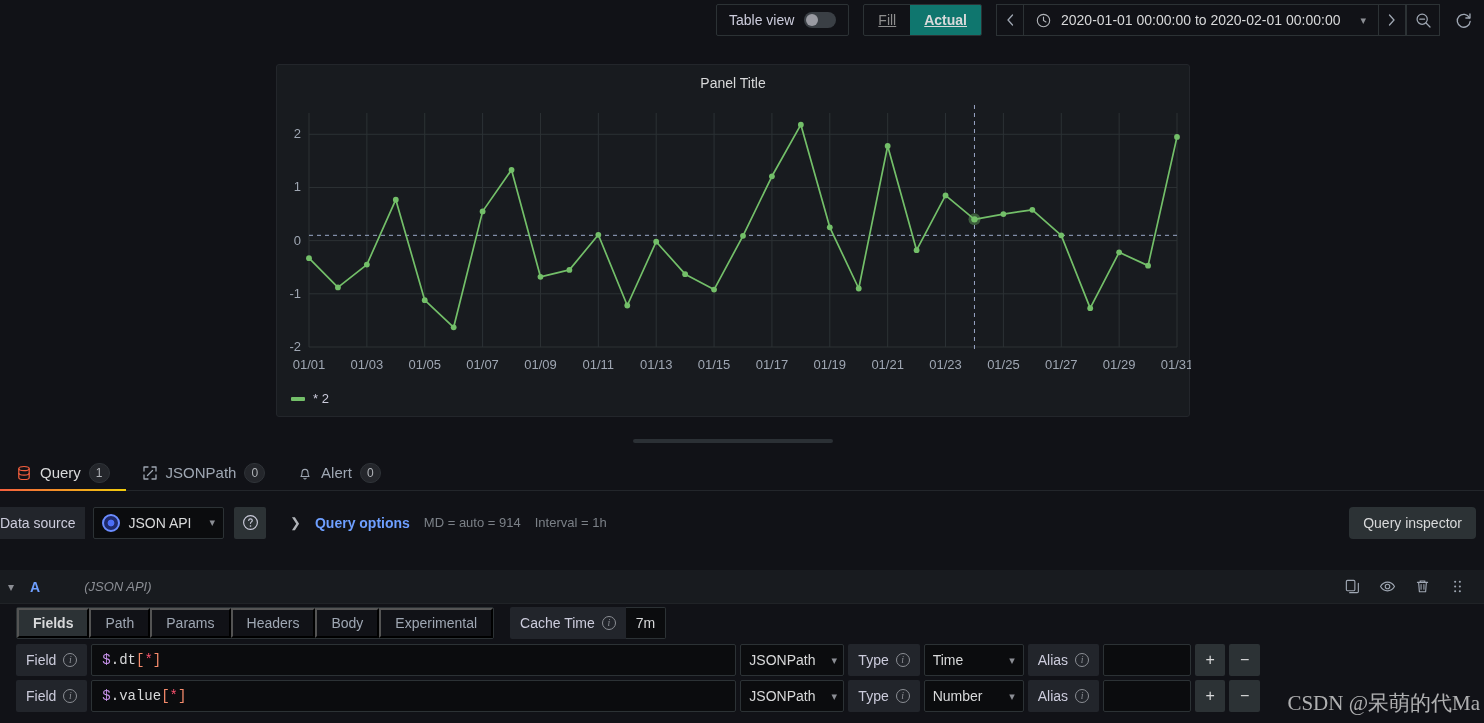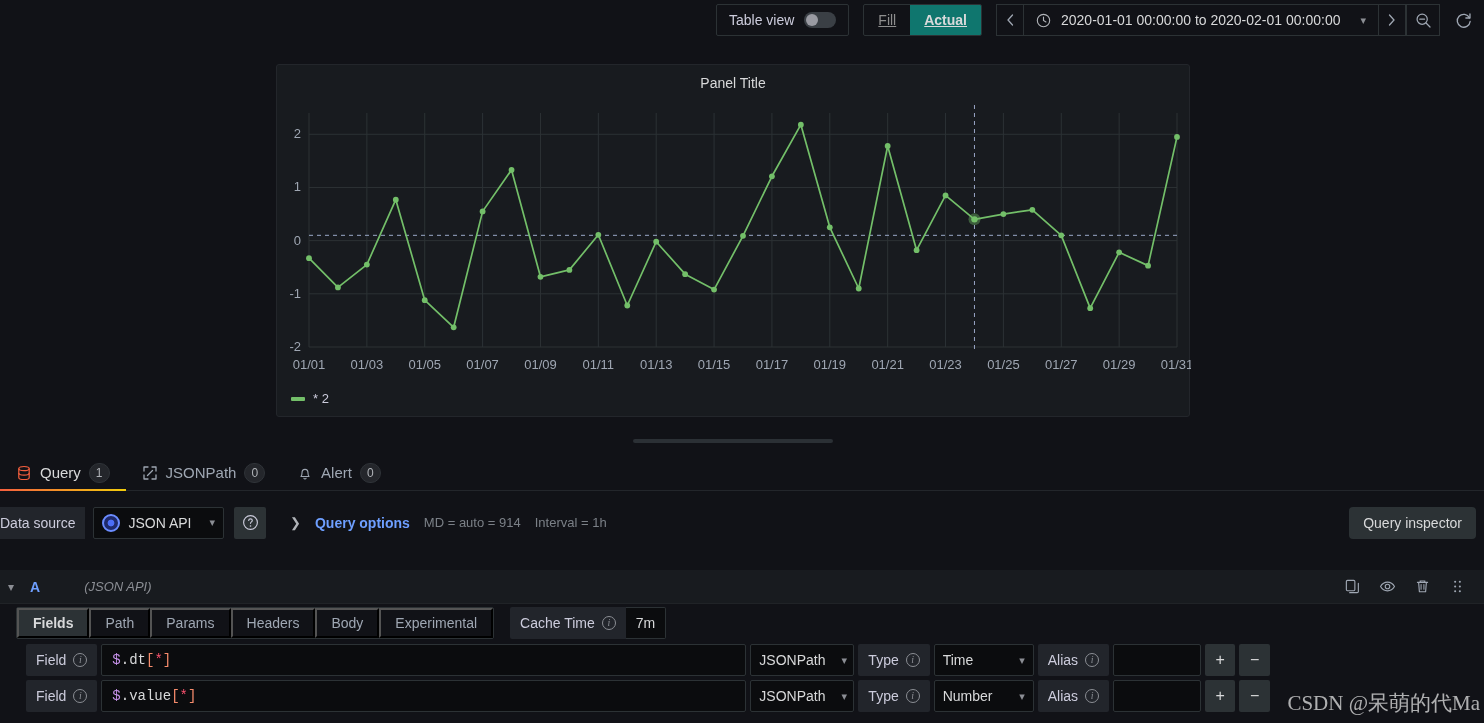--- a/index.html
+++ b/index.html
@@ -181,21 +181,21 @@
   .cache-label {
     display: flex; align-items: center; gap: 7px; height: 32px; padding: 12px 10px;
     background: #22252b; border-radius: 2px 0 0 2px; font-size: 14px; color: #ccccdc;
   }
   .cache-val {
     height: 32px; display: flex; align-items: center; padding: 0 10px;
     background: #0b0c0e; border: 1px solid #2c3235; border-left: none;
     border-radius: 0 2px 2px 0; font-size: 14px; color: #d8d9da;
   }
 
-  .field-rows { position: absolute; left: 10px; top: 644px; width: 1260px; }
+  .field-rows { position: absolute; left: 0; top: 644px; width: 1260px; }
   .frow { display: flex; align-items: center; height: 32px; margin-bottom: 4px; padding-left: 16px; gap: 4px; }
   .lbl {
     display: flex; align-items: center; gap: 7px; height: 32px; padding: 0 10px;
     background: #22252b; border-radius: 2px; font-size: 14px; color: #ccccdc;
     white-space: nowrap;
   }
   .jsoninput {
     flex: none; width: 645px; height: 32px; background: #0b0c0e;
     border: 1px solid #2c3235; border-radius: 2px;
     display: flex; align-items: center; padding: 0 10px;

